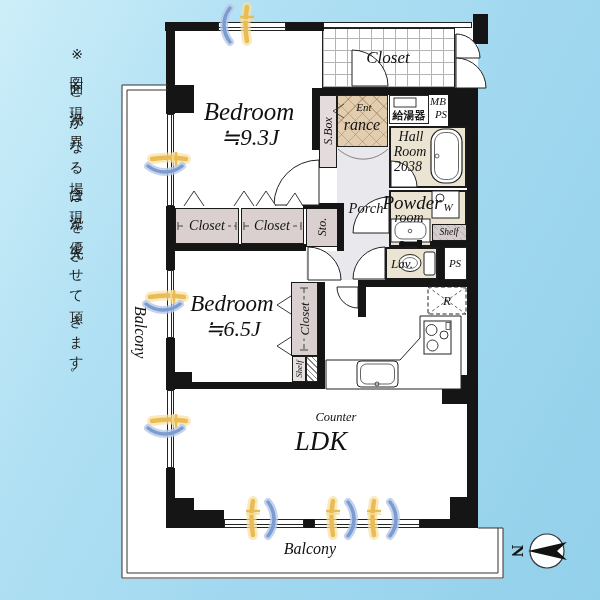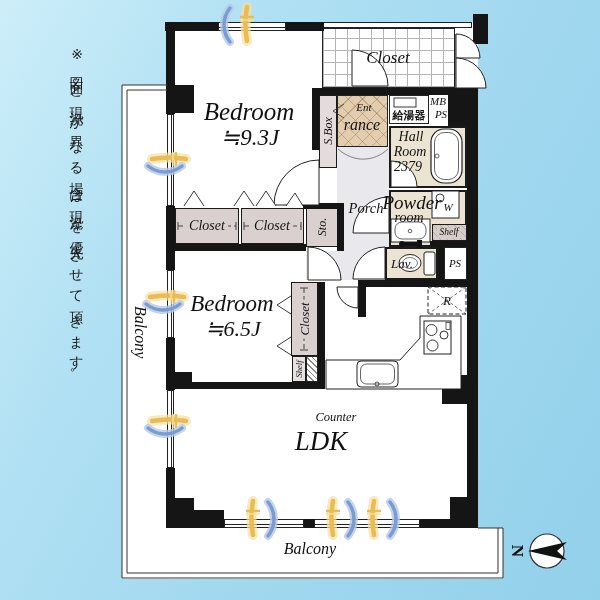--- a/index.html
+++ b/index.html
@@ -248,21 +248,21 @@
 
   <div class="lbl" style="left:388px;top:57px;font-size:17px;">Closet</div>
   <div class="lbl" style="left:364px;top:107px;font-size:11px;">Ent</div>
   <div class="lbl" style="left:362px;top:125px;font-size:16px;">rance</div>
   <div class="lbl lblV" style="left:328px;top:131px;font-size:12px;">S.Box</div>
   <div class="lbl jp" style="left:409px;top:115px;font-size:11px;font-weight:bold;">給湯器</div>
   <div class="lbl" style="left:438px;top:101px;font-size:11px;">MB</div>
   <div class="lbl" style="left:441px;top:114px;font-size:11px;">PS</div>
   <div class="lbl" style="left:411px;top:137px;font-size:14px;">Hall</div>
   <div class="lbl" style="left:410px;top:152px;font-size:14px;">Room</div>
-  <div class="lbl" style="left:408px;top:167px;font-size:14px;">2379</div>
+  <div class="lbl" style="left:408px;top:167px;font-size:14px;">2038</div>
   <div class="lbl" style="left:412px;top:202px;font-size:19px;">Powder</div>
   <div class="lbl" style="left:409px;top:218px;font-size:14px;">room</div>
   <div class="lbl" style="left:448px;top:207px;font-size:11px;">W</div>
   <div class="lbl" style="left:449px;top:233px;font-size:9.5px;background:#d6cccc;padding:0 2px;">Shelf</div>
   <div class="lbl" style="left:402px;top:263px;font-size:13px;">Lav.</div>
   <div class="lbl" style="left:455px;top:263px;font-size:11px;">PS</div>
   <div class="lbl" style="left:366px;top:208px;font-size:14.5px;">Porch</div>
   <div class="lbl lblV" style="left:322px;top:227px;font-size:12px;">Sto.</div>
   <div class="lbl" style="left:207px;top:226px;font-size:14px;background:#dad0d0;padding:0 3px;">Closet</div>
   <div class="lbl" style="left:272px;top:226px;font-size:14px;background:#dad0d0;padding:0 3px;">Closet</div>

